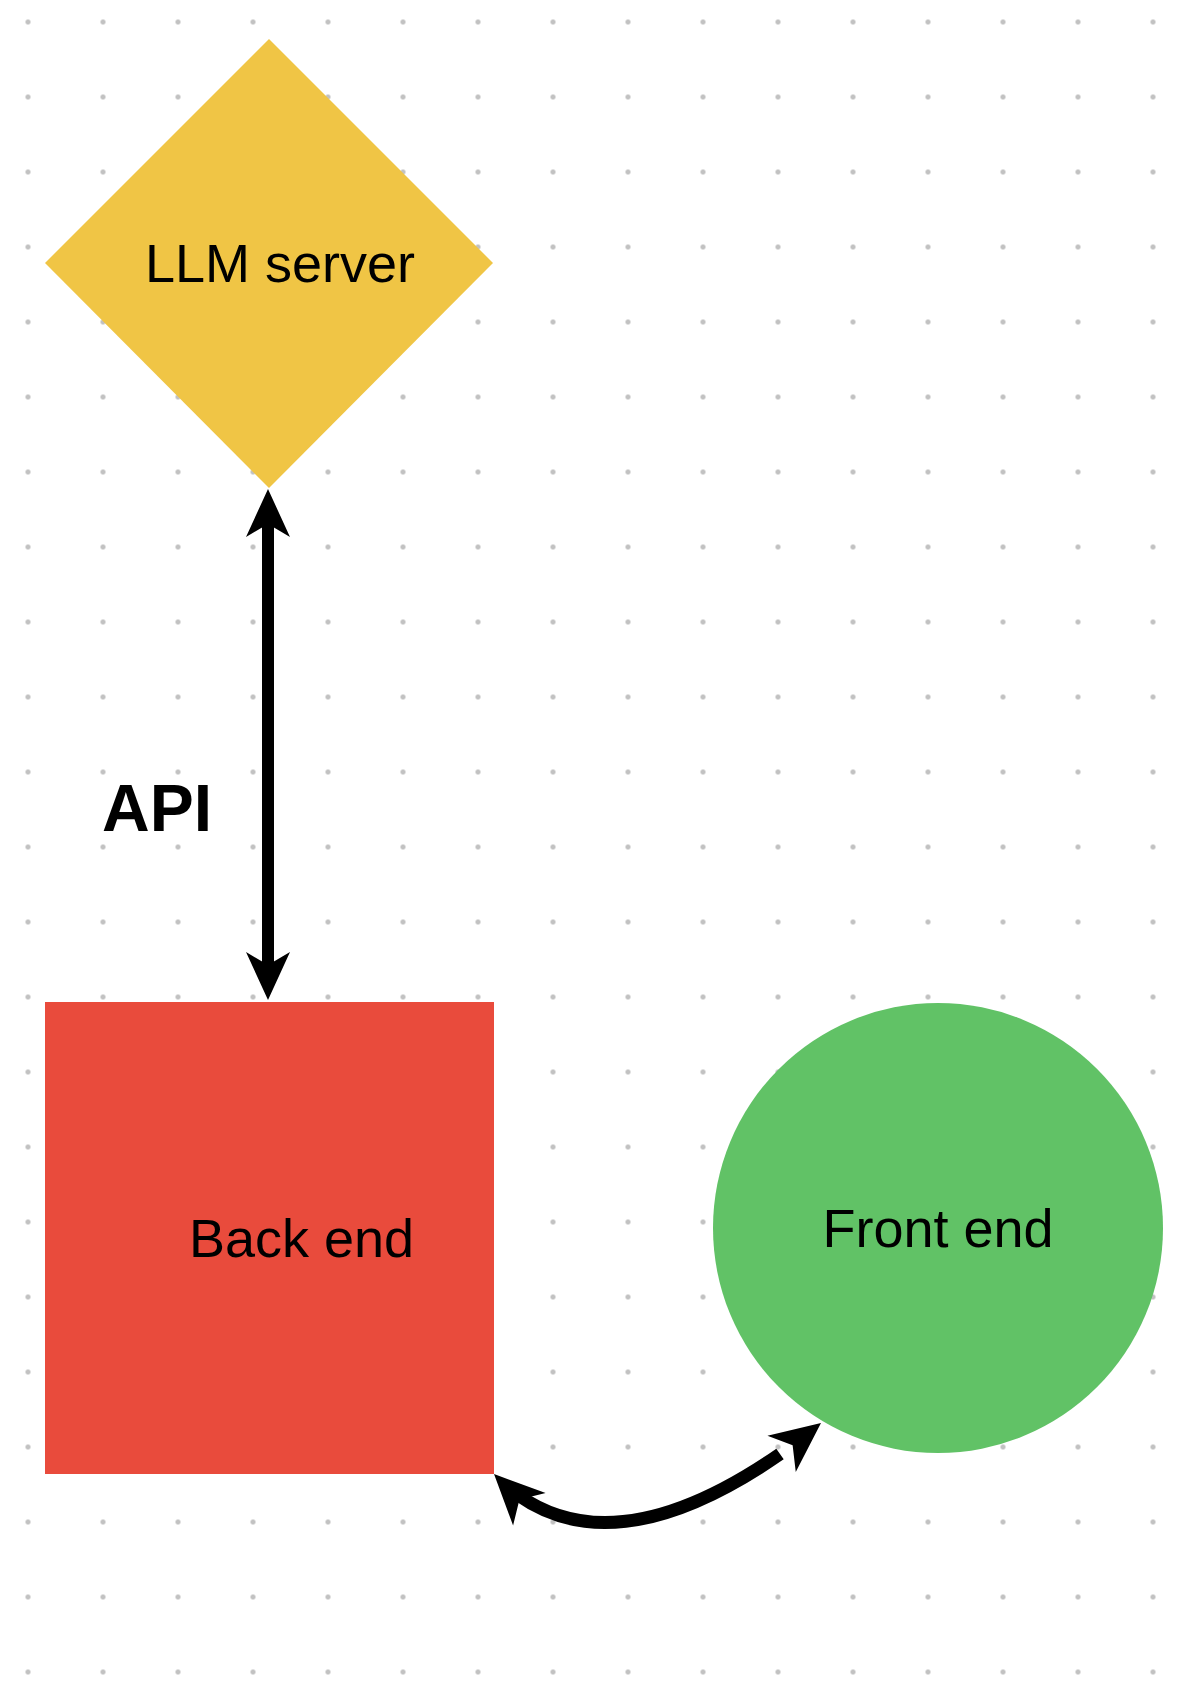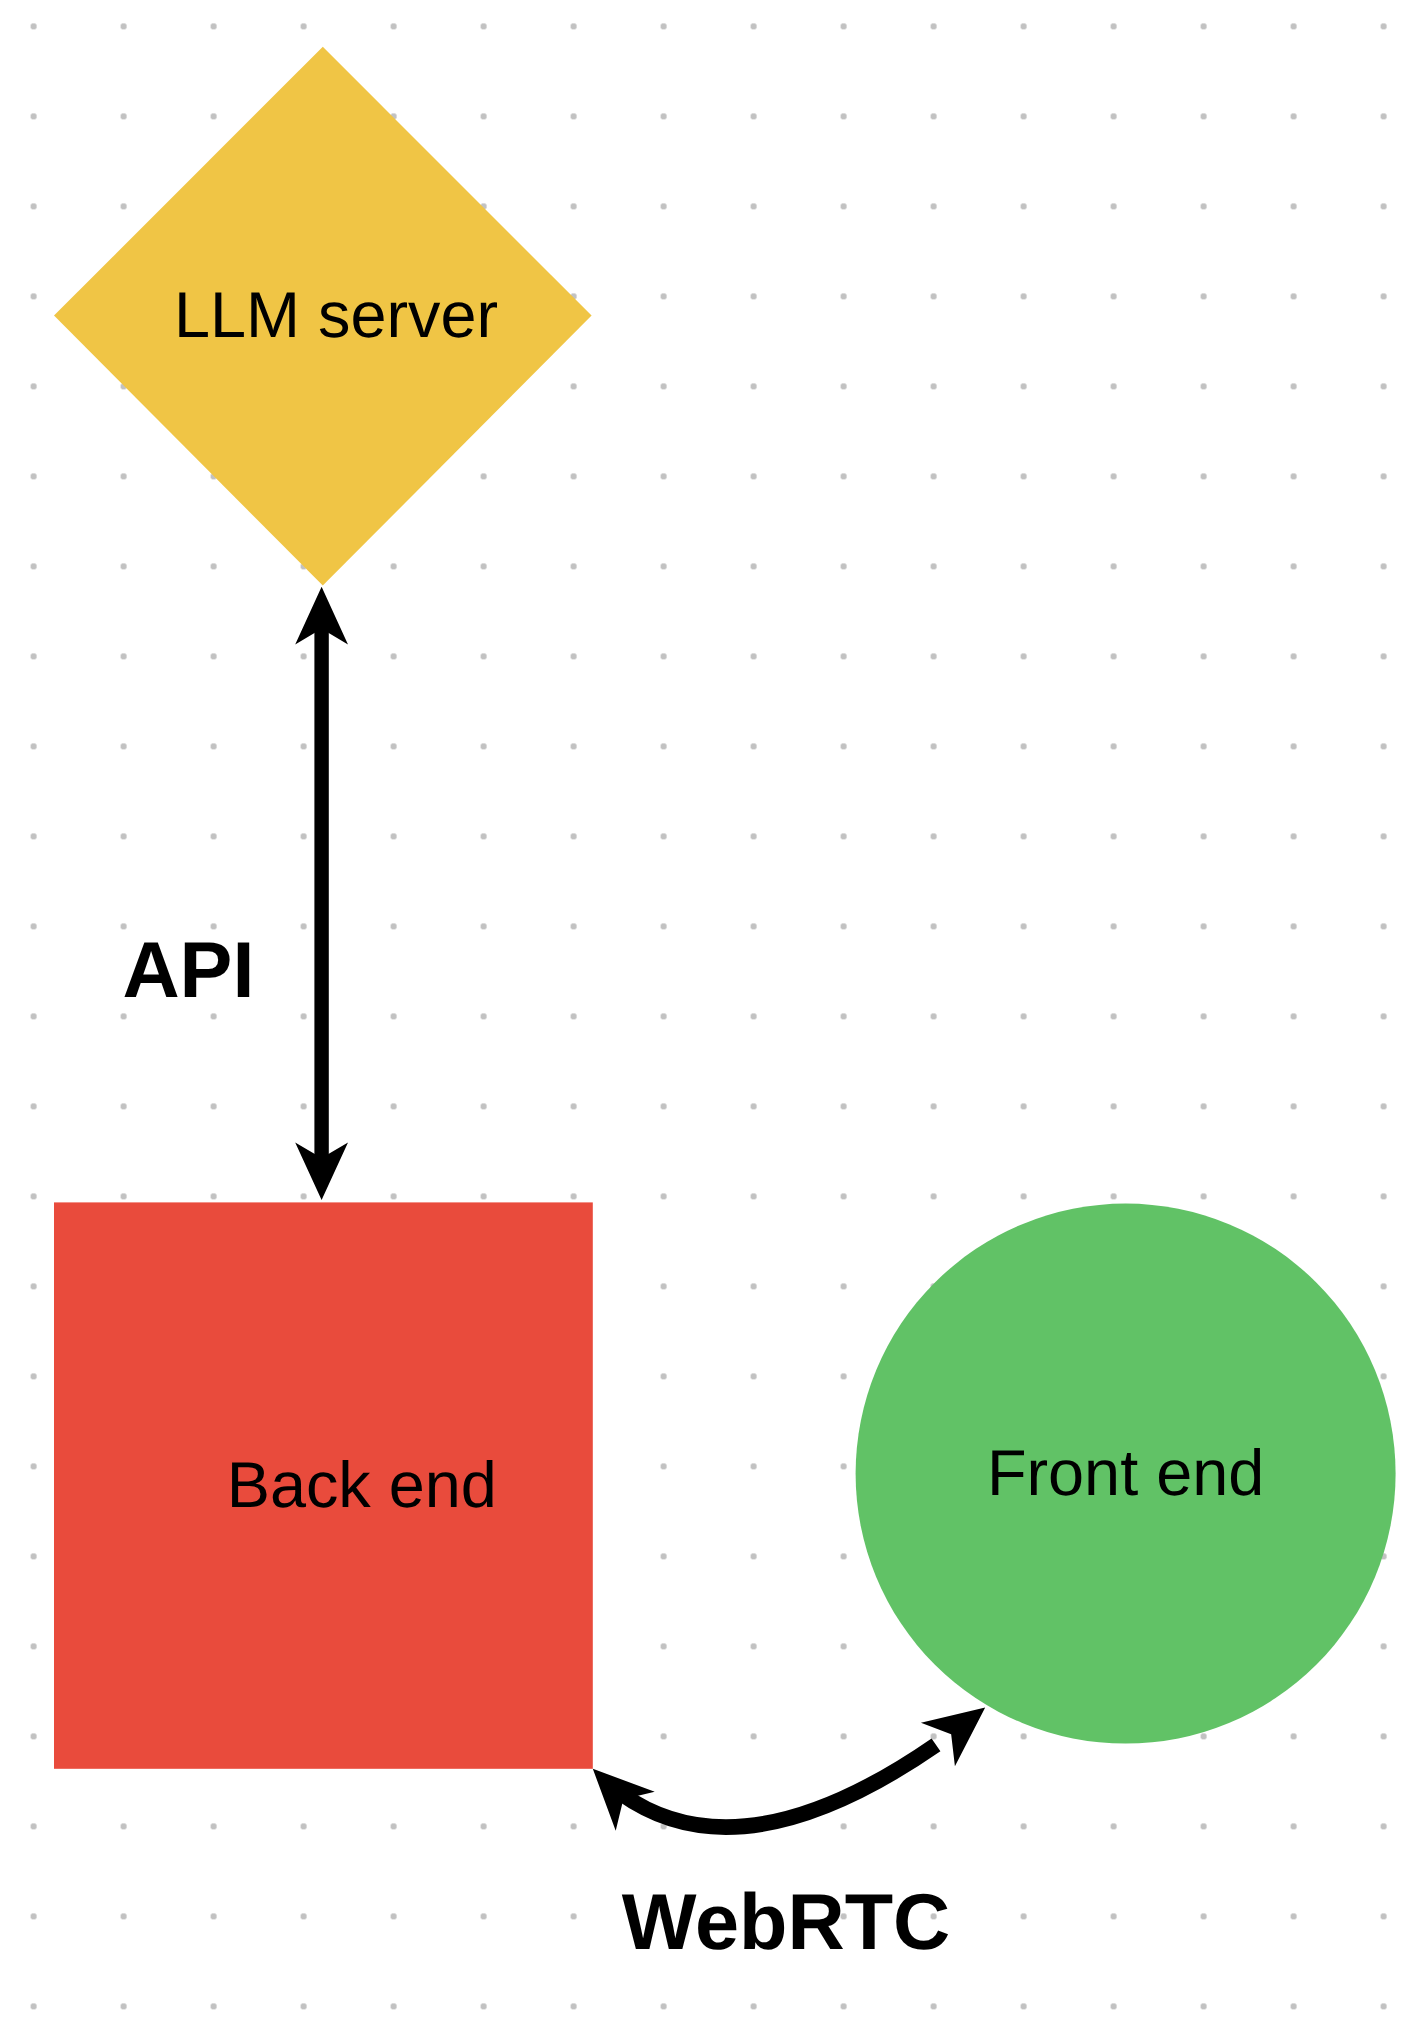--- a/index.html
+++ b/index.html
@@ -82,15 +82,14 @@
   </svg>
 
   <div class="node-label label-llm">LLM server</div>
 
   <div class="node-label label-back">Back end</div>
 
   <div class="node-label label-front">Front end</div>
 
   <div class="connector-label label-api">API</div>
 
-  <div class="connector-label label-webrtc">WebRTC</div>
 
 </div>
 
 </body></html>

